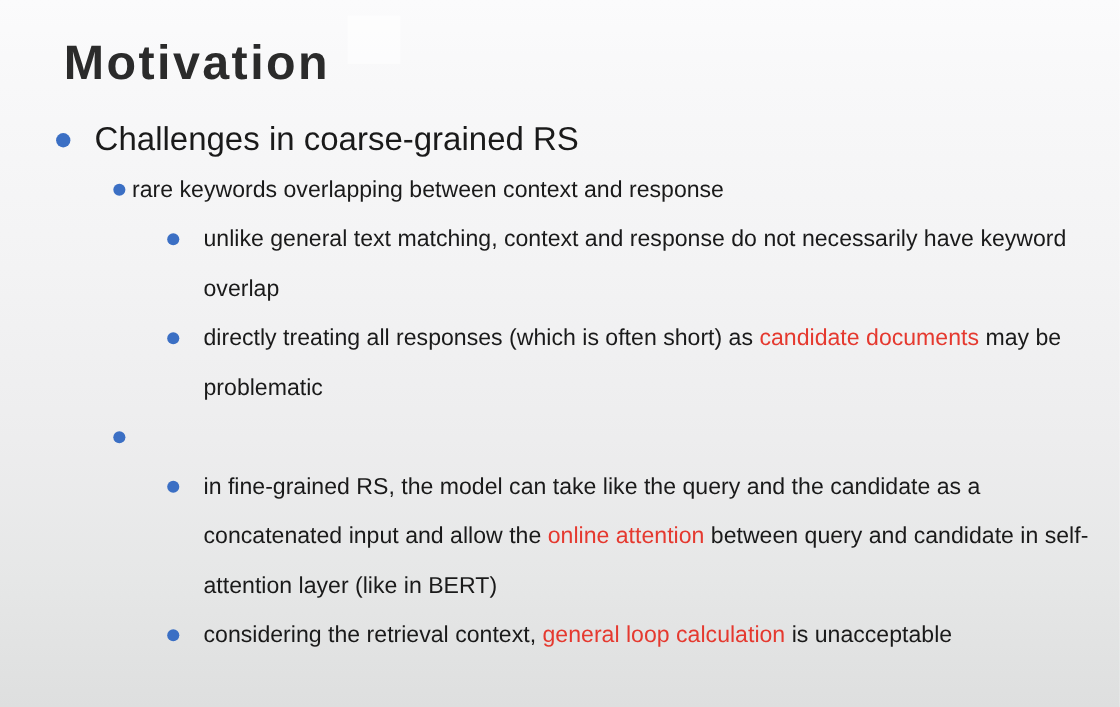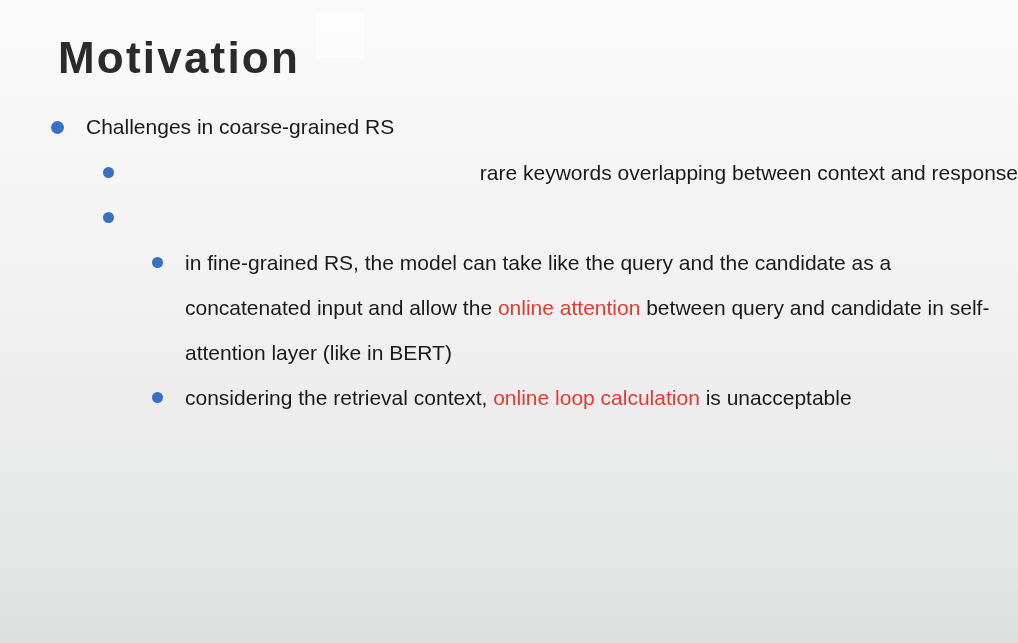--- a/index.html
+++ b/index.html
@@ -66,40 +66,39 @@
 
   .dot {
     position: absolute;
     border-radius: 50%;
     background: #3b6fc4;
   }
 
   
   .lvl1 {
     padding-left: 86px;
-    font-size: 21px;
+    font-size: 30px;
     color: #1a1a1a;
     line-height: 46px;
     min-height: 46px;
   }
   .lvl1 > .dot {
     width: 13px;
     height: 13px;
     left: 51px;
     top: 17px;
   }
 
   
   .lvl2 {
     padding-left: 120px;
     font-size: 21px;
     color: #1a1a1a;
     line-height: 45px;
     min-height: 45px;
-    text-align: right;
   }
   .lvl2 > .dot {
     width: 11px;
     height: 11px;
     left: 103px;
     top: 17px;
   }
 
   
   .lvl3 {
@@ -138,30 +137,38 @@
     <div class="bullet-row lvl1">
       <span class="dot"></span>
       <span class="txt">Challenges in coarse-grained RS</span>
     </div>
 
     <div class="bullet-row lvl2">
       <span class="dot"></span>
       <span class="txt">rare keywords overlapping between context and response</span>
     </div>
 
+    <div class="bullet-row lvl3">
+      <span class="dot"></span>
+      <span class="txt">unlike general text matching, context and response do not necessarily have keyword overlap</span>
+    </div>
 
+    <div class="bullet-row lvl3">
+      <span class="dot"></span>
+      <span class="txt"><span>directly treating all responses (which is often short) as </span><span class="hl">candidate documents</span><span> may be problematic</span></span>
+    </div>
 
     <div class="bullet-row lvl2">
       <span class="dot"></span>
     </div>
 
     <div class="bullet-row lvl3">
       <span class="dot"></span>
       <span class="txt"><span>in fine-grained RS, the model can take like the query and the candidate as a concatenated input and allow the </span><span class="hl">online attention</span><span> between query and candidate in self-attention layer (like in BERT)</span></span>
     </div>
 
     <div class="bullet-row lvl3">
       <span class="dot"></span>
-      <span class="txt"><span>considering the retrieval context, </span><span class="hl">online loop calculation</span><span> is unacceptable</span></span>
+      <span class="txt"><span>considering the retrieval context, </span><span class="hl">general loop calculation</span><span> is unacceptable</span></span>
     </div>
 
   </div>
 </div>
 
 </body></html>

